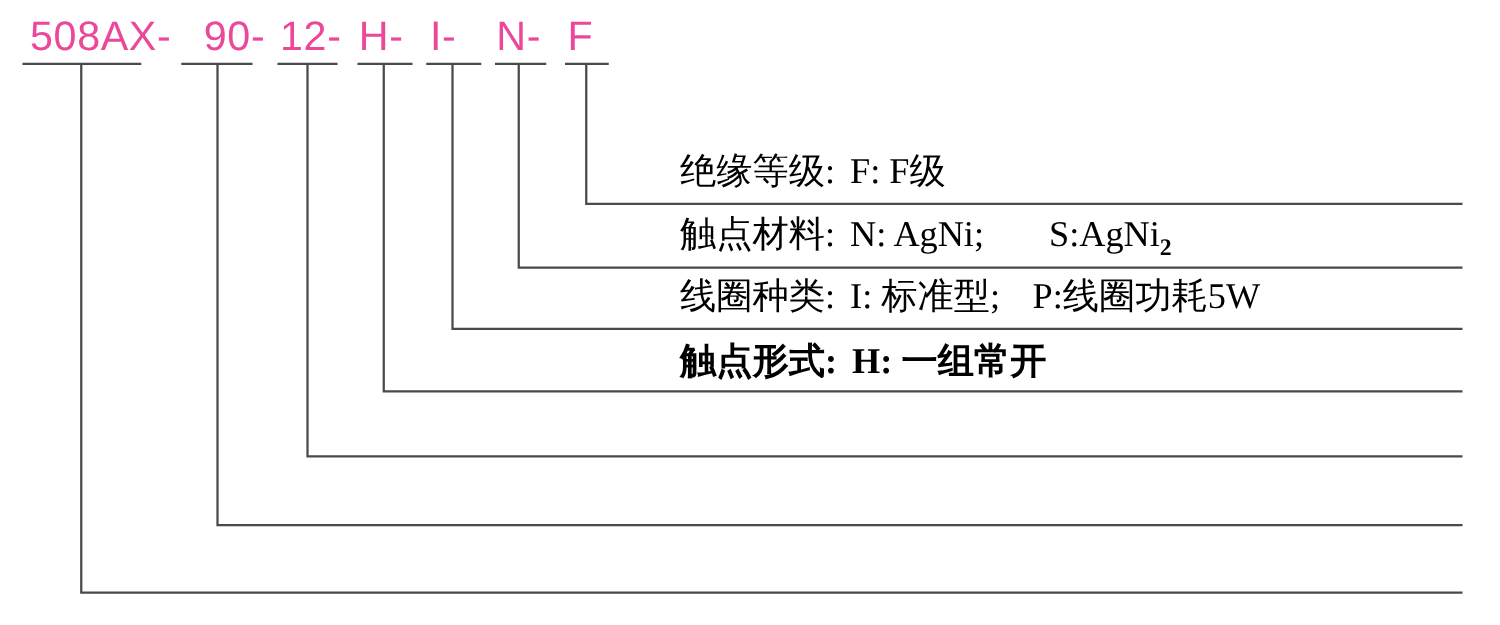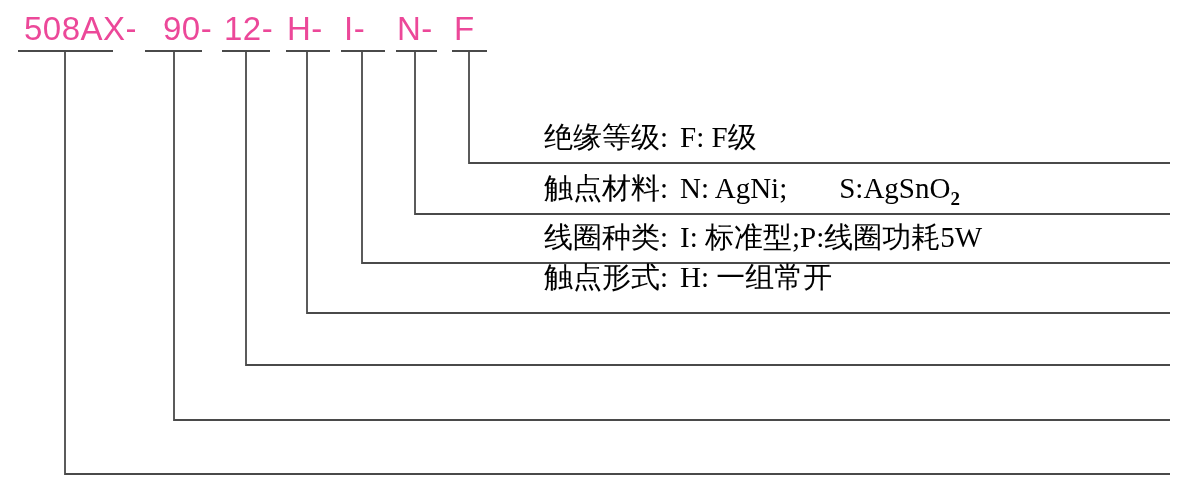--- a/index.html
+++ b/index.html
@@ -49,27 +49,27 @@
     position: absolute;
     left: 544px;
     font-size: 29px;
     line-height: 34px;
     white-space: nowrap;
     color: #000000;
   }
   .row-1 { top: 120px; }
   .row-2 { top: 171px; }
   .row-3 { top: 220px; }
-  .row-4 { top: 260px; }
+  .row-4 { top: 272px; font-weight: bold; }
   .row-5 { top: 322px; }
   .row-6 { top: 377px; }
   .row-7 { top: 431px; }
   .spec-label { margin-right: 12px; }
   .spec-value { }
-  .spec-value2 { }
+  .spec-value2 { margin-left: 26px; }
   .spec-value2.wide-gap { margin-left: 52px; }
   .sub-script {
     font-size: 19px;
     font-weight: 700;
     vertical-align: -7px;
   }
 </style>
 </head>
 <body>
 
@@ -100,21 +100,21 @@
   <span class="pn-segment seg-4">H-</span>
   <span class="pn-segment seg-5">I-</span>
   <span class="pn-segment seg-6">N-</span>
   <span class="pn-segment seg-7">F</span>
 
   <div class="spec-row row-1">
     <span class="spec-label">绝缘等级:</span><span class="spec-value">F: F级</span>
   </div>
 
   <div class="spec-row row-2">
-    <span class="spec-label">触点材料:</span><span class="spec-value">N: AgNi;</span><span class="spec-value2 wide-gap">S:AgSnO</span><span class="sub-script">2</span>
+    <span class="spec-label">触点材料:</span><span class="spec-value">N: AgNi;</span><span class="spec-value2 wide-gap">S:AgNi</span><span class="sub-script">2</span>
   </div>
 
   <div class="spec-row row-3">
     <span class="spec-label">线圈种类:</span><span class="spec-value">I: 标准型;</span><span class="spec-value2">P:线圈功耗5W</span>
   </div>
 
   <div class="spec-row row-4">
     <span class="spec-label">触点形式:</span><span class="spec-value">H: 一组常开</span>
   </div>
 

